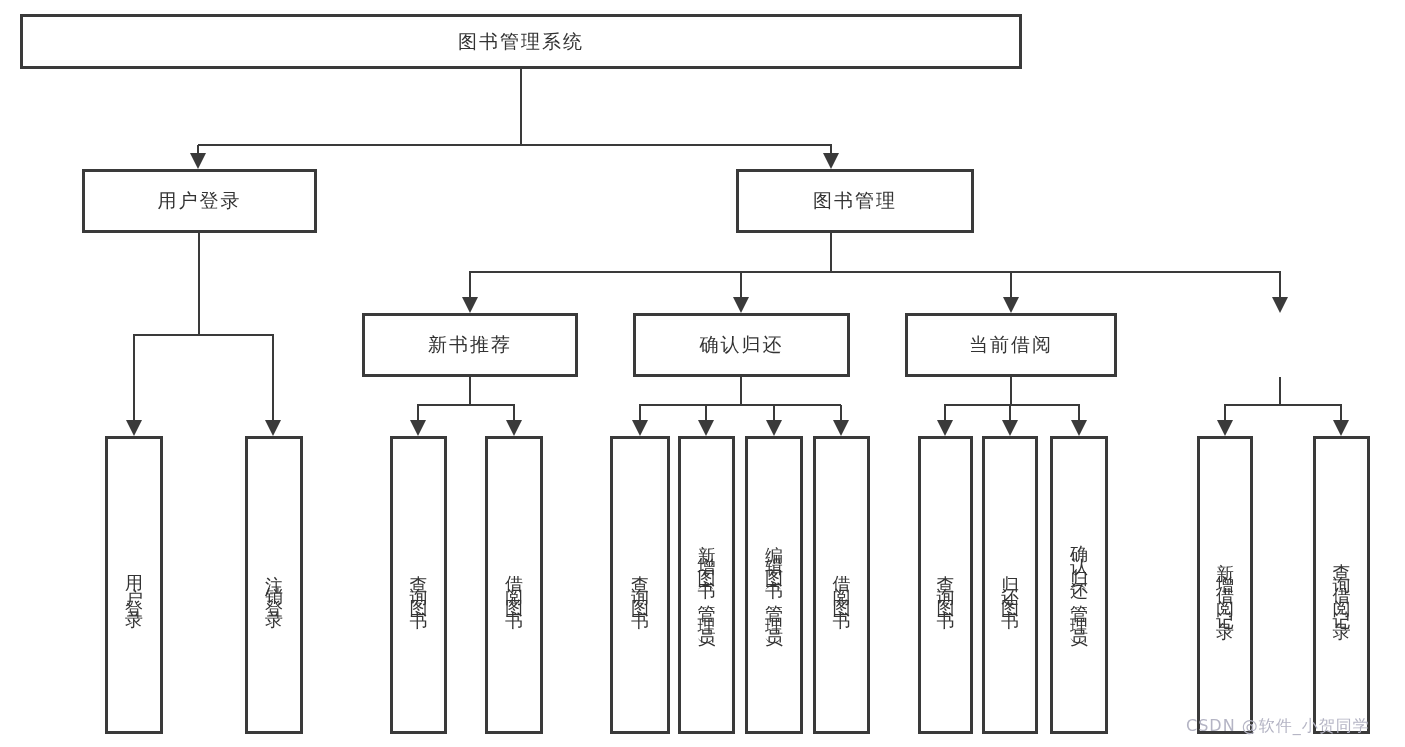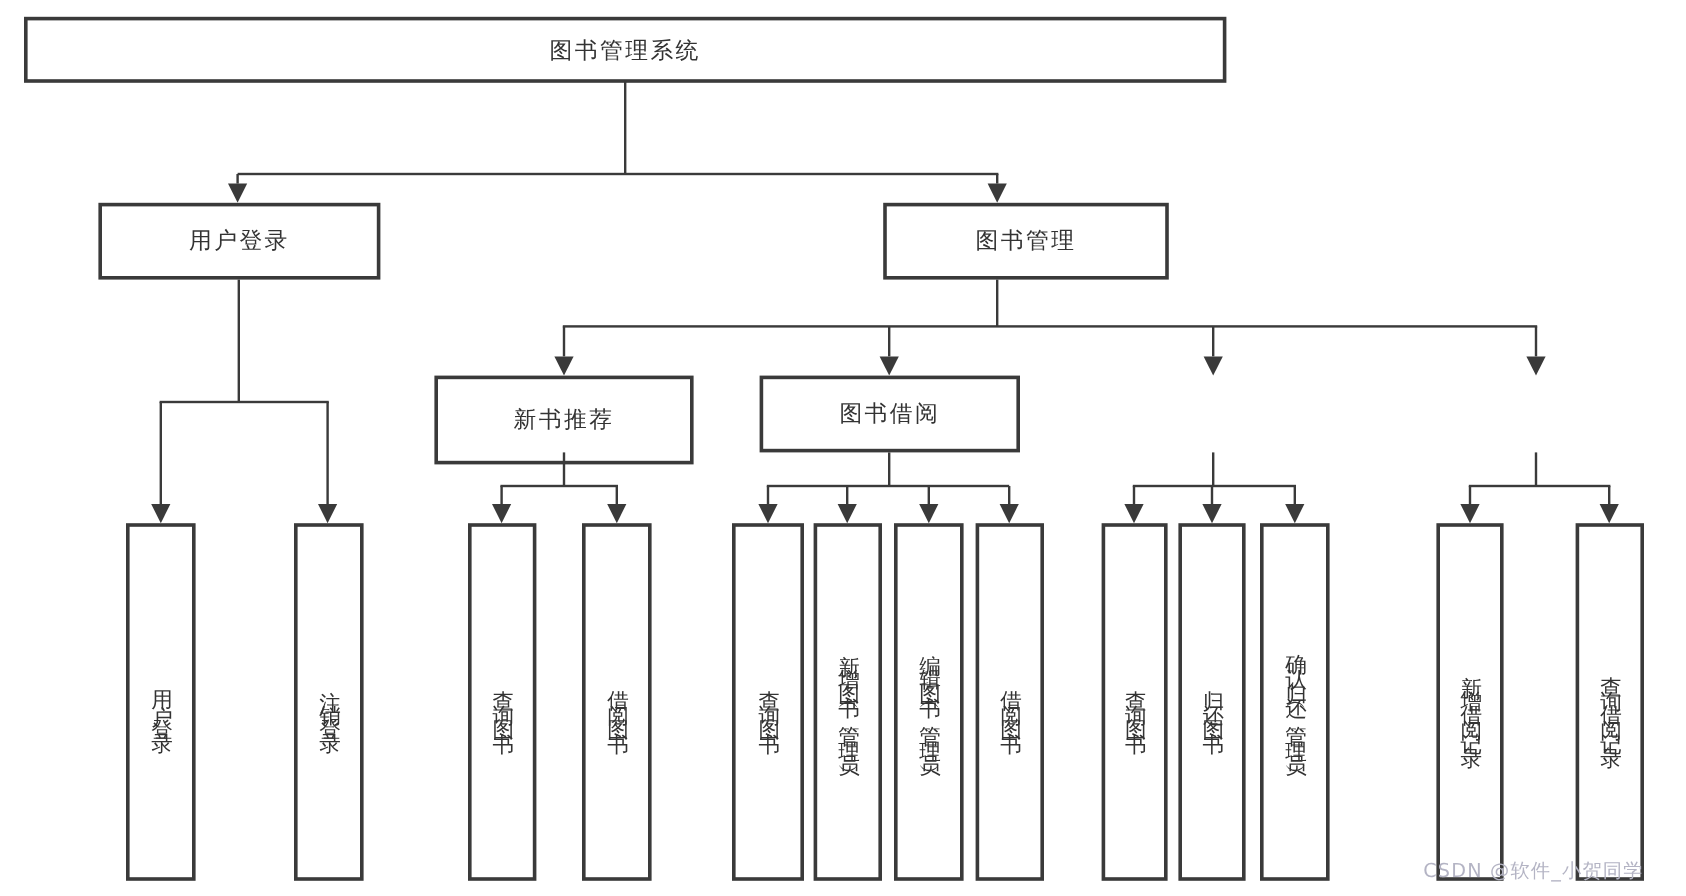--- a/index.html
+++ b/index.html
@@ -49,22 +49,23 @@
   <div class="arr" style="left:133px;top:335px;height:85px"></div>
   <div class="arr" style="left:272px;top:335px;height:85px"></div>
 
   <div class="ln" style="left:830px;top:233px;width:2px;height:39px"></div>
   <div class="ln" style="left:469px;top:271px;width:812px;height:2px"></div>
   <div class="arr" style="left:469px;top:272px;height:25px"></div>
   <div class="arr" style="left:740px;top:272px;height:25px"></div>
   <div class="arr" style="left:1010px;top:272px;height:25px"></div>
   <div class="arr" style="left:1279px;top:272px;height:25px"></div>
 
-  <div class="box hbox" style="left:362px;top:313px;width:216px;height:74px">新书推荐</div>
-  <div class="box hbox" style="left:633px;top:313px;width:217px;height:64px">图书借阅</div>
+  <div class="box hbox" style="left:362px;top:313px;width:216px;height:64px">新书推荐</div>
+  <div class="box hbox" style="left:633px;top:313px;width:217px;height:64px">确认归还</div>
+  <div class="box hbox" style="left:905px;top:313px;width:212px;height:64px">当前借阅</div>
 
   <div class="ln" style="left:469px;top:377px;width:2px;height:28px"></div>
   <div class="ln" style="left:417px;top:404px;width:98px;height:2px"></div>
   <div class="arr" style="left:417px;top:405px;height:15px"></div>
   <div class="arr" style="left:513px;top:405px;height:15px"></div>
 
   <div class="ln" style="left:740px;top:377px;width:2px;height:28px"></div>
   <div class="ln" style="left:639px;top:404px;width:202px;height:2px"></div>
   <div class="arr" style="left:639px;top:405px;height:15px"></div>
   <div class="arr" style="left:705px;top:405px;height:15px"></div>

